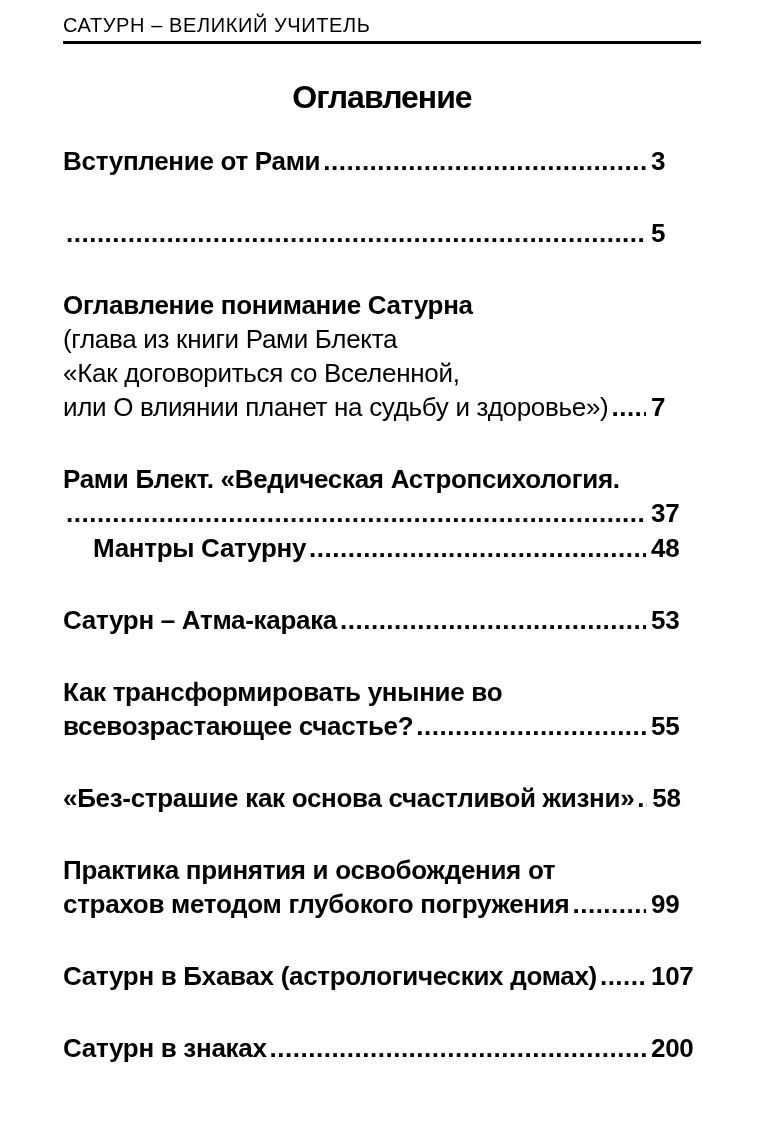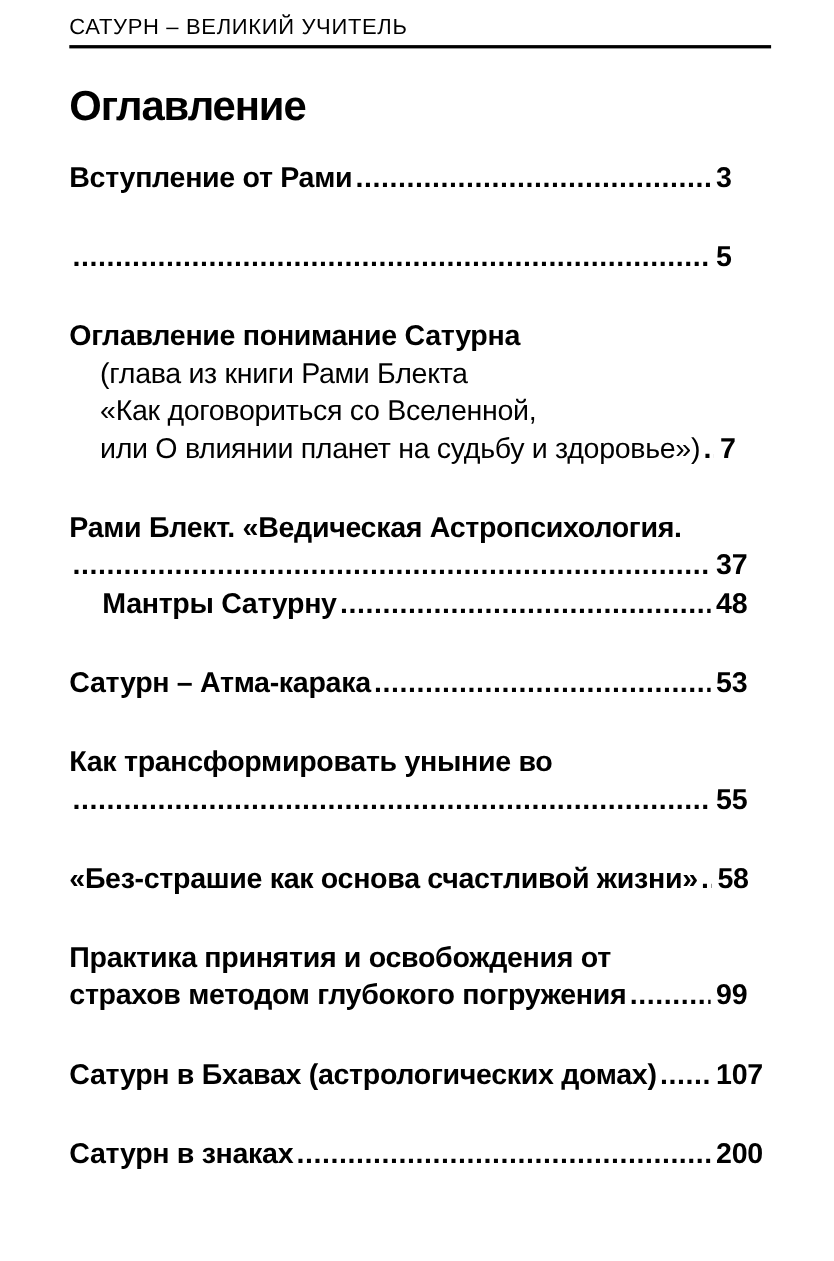--- a/index.html
+++ b/index.html
@@ -12,35 +12,35 @@
   .page { box-sizing: border-box; padding: 14px 57px 0 63px; }
 
   .running-header {
     font-size: 20px; font-weight: 400;
     letter-spacing: 0.6px; line-height: 22px;
     white-space: nowrap;
   }
   .header-rule { height: 3px; background: #000; margin-top: 5px; }
 
   .toc-title {
-    text-align: left; font-size: 38px; font-weight: 700;
+    text-align: center; font-size: 32px; font-weight: 700;
     letter-spacing: -1px; line-height: 46px; margin: 30px 0 0 0;
   }
 
   .entries { margin-top: 24px; }
   .entry {
     margin-top: 38px;
     font-size: 26px; line-height: 34px; font-weight: 700;
     letter-spacing: -0.3px;
   }
   .entries .entry:first-child { margin-top: 0; }
   .entry.level1 { margin-top: 1px; padding-left: 30px; }
 
   .line { white-space: nowrap; }
-  .line.regular { font-weight: 400; margin-left: 28px; }
+  .line.regular { font-weight: 400; }
 
   .flexline { display: flex; align-items: flex-start; }
   .flexline .text { flex: 0 0 auto; white-space: nowrap; }
   .leader {
     flex: 1 1 auto; min-width: 10px;
     overflow: hidden; white-space: nowrap;
     font-weight: 700; letter-spacing: 0.5px;
     margin: 0 5px 0 3px;
   }
   .pagenum { flex: 0 0 auto; min-width: 50px; font-weight: 700; }
@@ -93,20 +93,21 @@
       <div class="entry">
         <div class="line flexline">
           <span class="text">Сатурн – Атма-карака</span>
           <span class="leader">........................................................................................................................</span>
           <span class="pagenum">53</span>
         </div>
       </div>
       <div class="entry">
         <div class="line">Как трансформировать уныние во</div>
         <div class="line flexline">
+          <span class="text">всевозрастающее счастье?</span>
           <span class="leader">........................................................................................................................</span>
           <span class="pagenum">55</span>
         </div>
       </div>
       <div class="entry">
         <div class="line flexline">
           <span class="text">«Без-страшие как основа счастливой жизни»</span>
           <span class="leader">........................................................................................................................</span>
           <span class="pagenum">58</span>
         </div>

